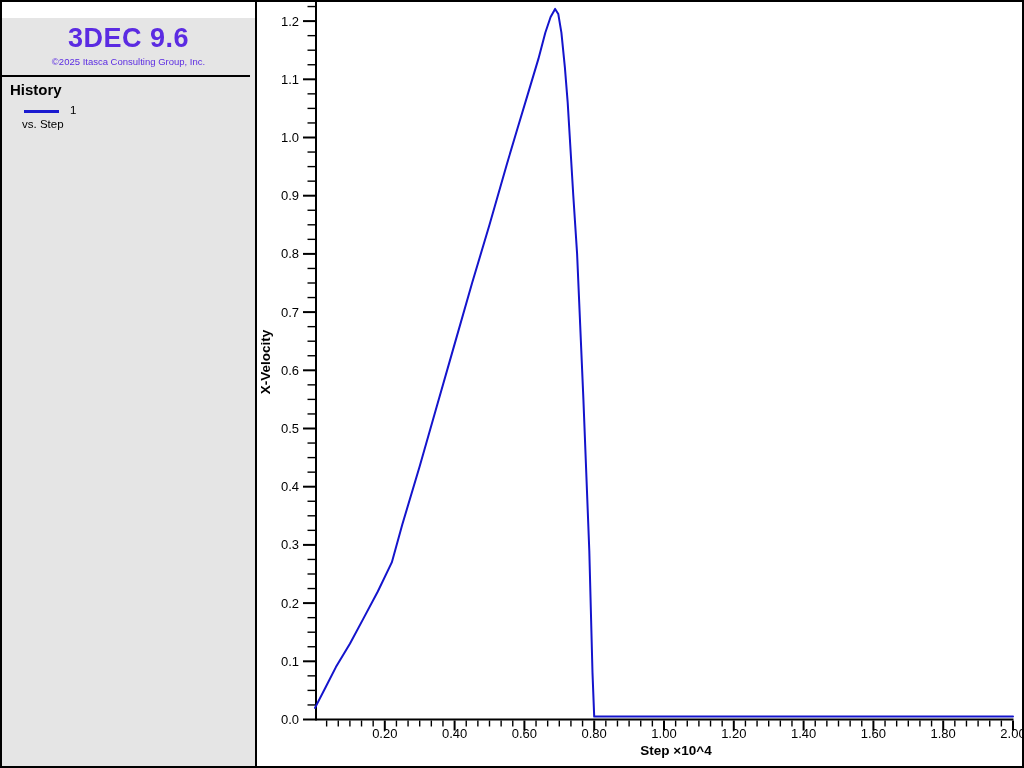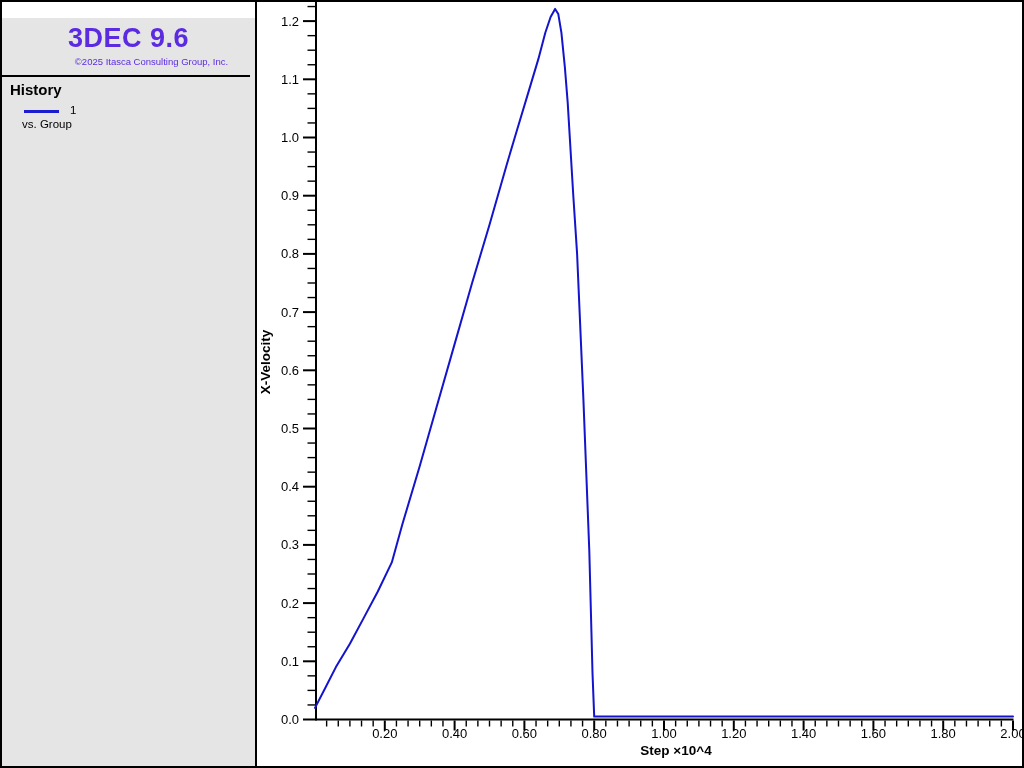--- a/index.html
+++ b/index.html
@@ -5,21 +5,21 @@
   html,body{margin:0;padding:0;background:#ffffff;}
   .window{
     position:relative;width:1024px;height:768px;background:#fff;
     border:2px solid #000;box-sizing:border-box;overflow:hidden;
     font-family:"Liberation Sans",sans-serif;color:#000;
   }
   
   .sidebar{position:absolute;left:0;top:16px;width:253px;height:764px;background:#e5e5e5;}
   .brand-title{position:absolute;top:5px;left:0;width:253px;text-align:center;
     font-size:27px;font-weight:bold;letter-spacing:.5px;}
-  .brand-sub{position:absolute;top:38px;left:0;width:253px;text-align:center;font-size:9.5px;padding-left:23px;}
+  .brand-sub{position:absolute;top:38px;left:0;width:253px;text-align:center;font-size:9.5px;}
   .header-rule{position:absolute;top:57px;left:0;width:248px;height:2px;background:#000;}
   .history-heading{position:absolute;top:63px;left:8px;font-size:15px;font-weight:bold;}
   .legend-row{position:absolute;top:86px;left:22px;width:120px;height:14px;}
   .legend-swatch{position:absolute;left:0;top:6px;width:35px;height:2.5px;}
   .legend-label{position:absolute;left:46px;top:0;font-size:11.5px;}
   .vs-step{position:absolute;top:100px;left:20px;font-size:11.5px;}
   
   .vdivider{position:absolute;left:253px;top:0;width:2px;height:764px;background:#000;}
   .plot-area{position:absolute;left:255px;top:0;width:765px;height:764px;background:#fff;}
   .plot-area svg{position:absolute;left:0;top:0;}
@@ -33,21 +33,21 @@
 
   <div class="sidebar">
     <div class="brand-title" style="color: rgb(91, 43, 226);">3DEC 9.6</div>
     <div class="brand-sub" style="color: rgb(91, 43, 226);">©2025 Itasca Consulting Group, Inc.</div>
     <div class="header-rule"></div>
     <div class="history-heading">History</div>
     <div class="legend-row">
       <span class="legend-swatch" style="background: rgb(27, 27, 208);"></span>
       <span class="legend-label">1</span>
     </div>
-    <div class="vs-step">vs. Group</div>
+    <div class="vs-step">vs. Step</div>
   </div>
 
   <div class="vdivider"></div>
 
   <div class="plot-area">
     <svg id="chart-svg" width="765" height="764" viewBox="0 0 765 764">
       <text class="axis-title" transform="translate(13 360) rotate(-90)" text-anchor="middle">X-Velocity</text>
       <text class="axis-title" x="419" y="753" text-anchor="middle">Step ×10^4</text>
       <g id="axes-layer">
           <line x1="59" y1="0" x2="59" y2="718.5" stroke="#000000" stroke-width="2"></line>

